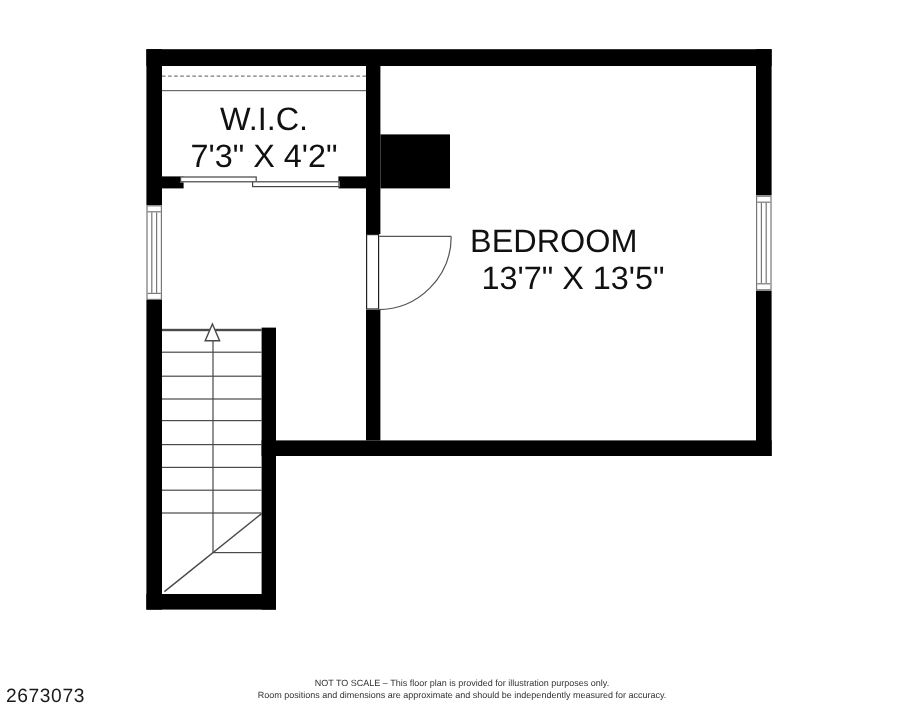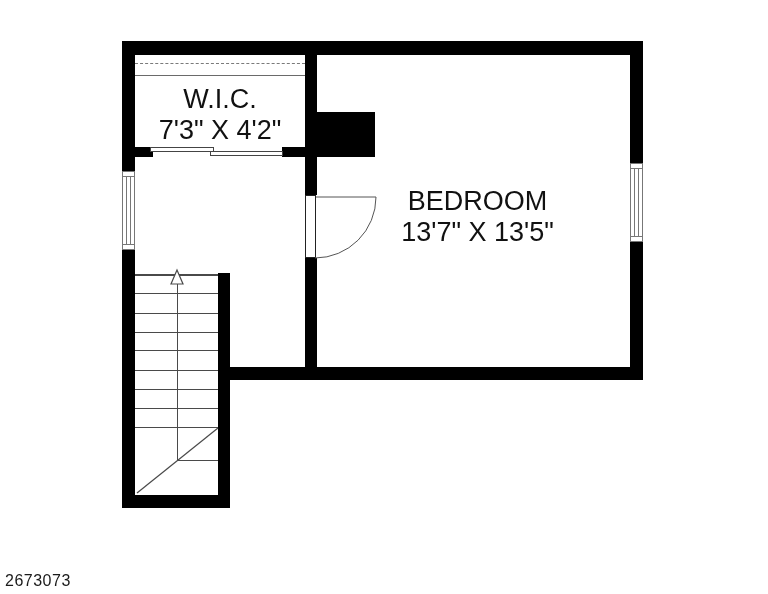--- a/index.html
+++ b/index.html
@@ -88,18 +88,22 @@
 
   <svg id="svg-overlay" width="768" height="594" viewBox="0 0 768 594">
     <polygon points="177,270 171,284 183,284" fill="#ffffff" stroke="#4a4a4a" stroke-width="1.2"></polygon>
     <line x1="137" y1="493" x2="218" y2="428" stroke="#4a4a4a" stroke-width="1.2"></line>
     <line x1="316" y1="197" x2="376" y2="197" stroke="#555" stroke-width="1"></line>
     <path d="M 376 197 A 61 61 0 0 1 315 258" fill="none" stroke="#555" stroke-width="1"></path>
   </svg>
 
   <div class="room-label" style="left:135px;top:84px;width:170px">W.I.C.</div>
   <div class="room-label" style="left:135px;top:115px;width:170px">7'3" X 4'2"</div>
-  <div class="room-label" style="left:340px;top:186px;width:275px">BEDROOM</div>
+  <div class="room-label" style="left:324px;top:186px;width:275px">BEDROOM</div>
   <div class="room-label" style="left:340px;top:217px;width:275px">13'7" X 13'5"</div>
 
   <div class="mls">2673073</div>
+  <div class="disclaimer">
+    <div>NOT TO SCALE – This floor plan is provided for illustration purposes only.</div>
+    <div>Room positions and dimensions are approximate and should be independently measured for accuracy.</div>
+  </div>
 
 </div>
 
 </body></html>

